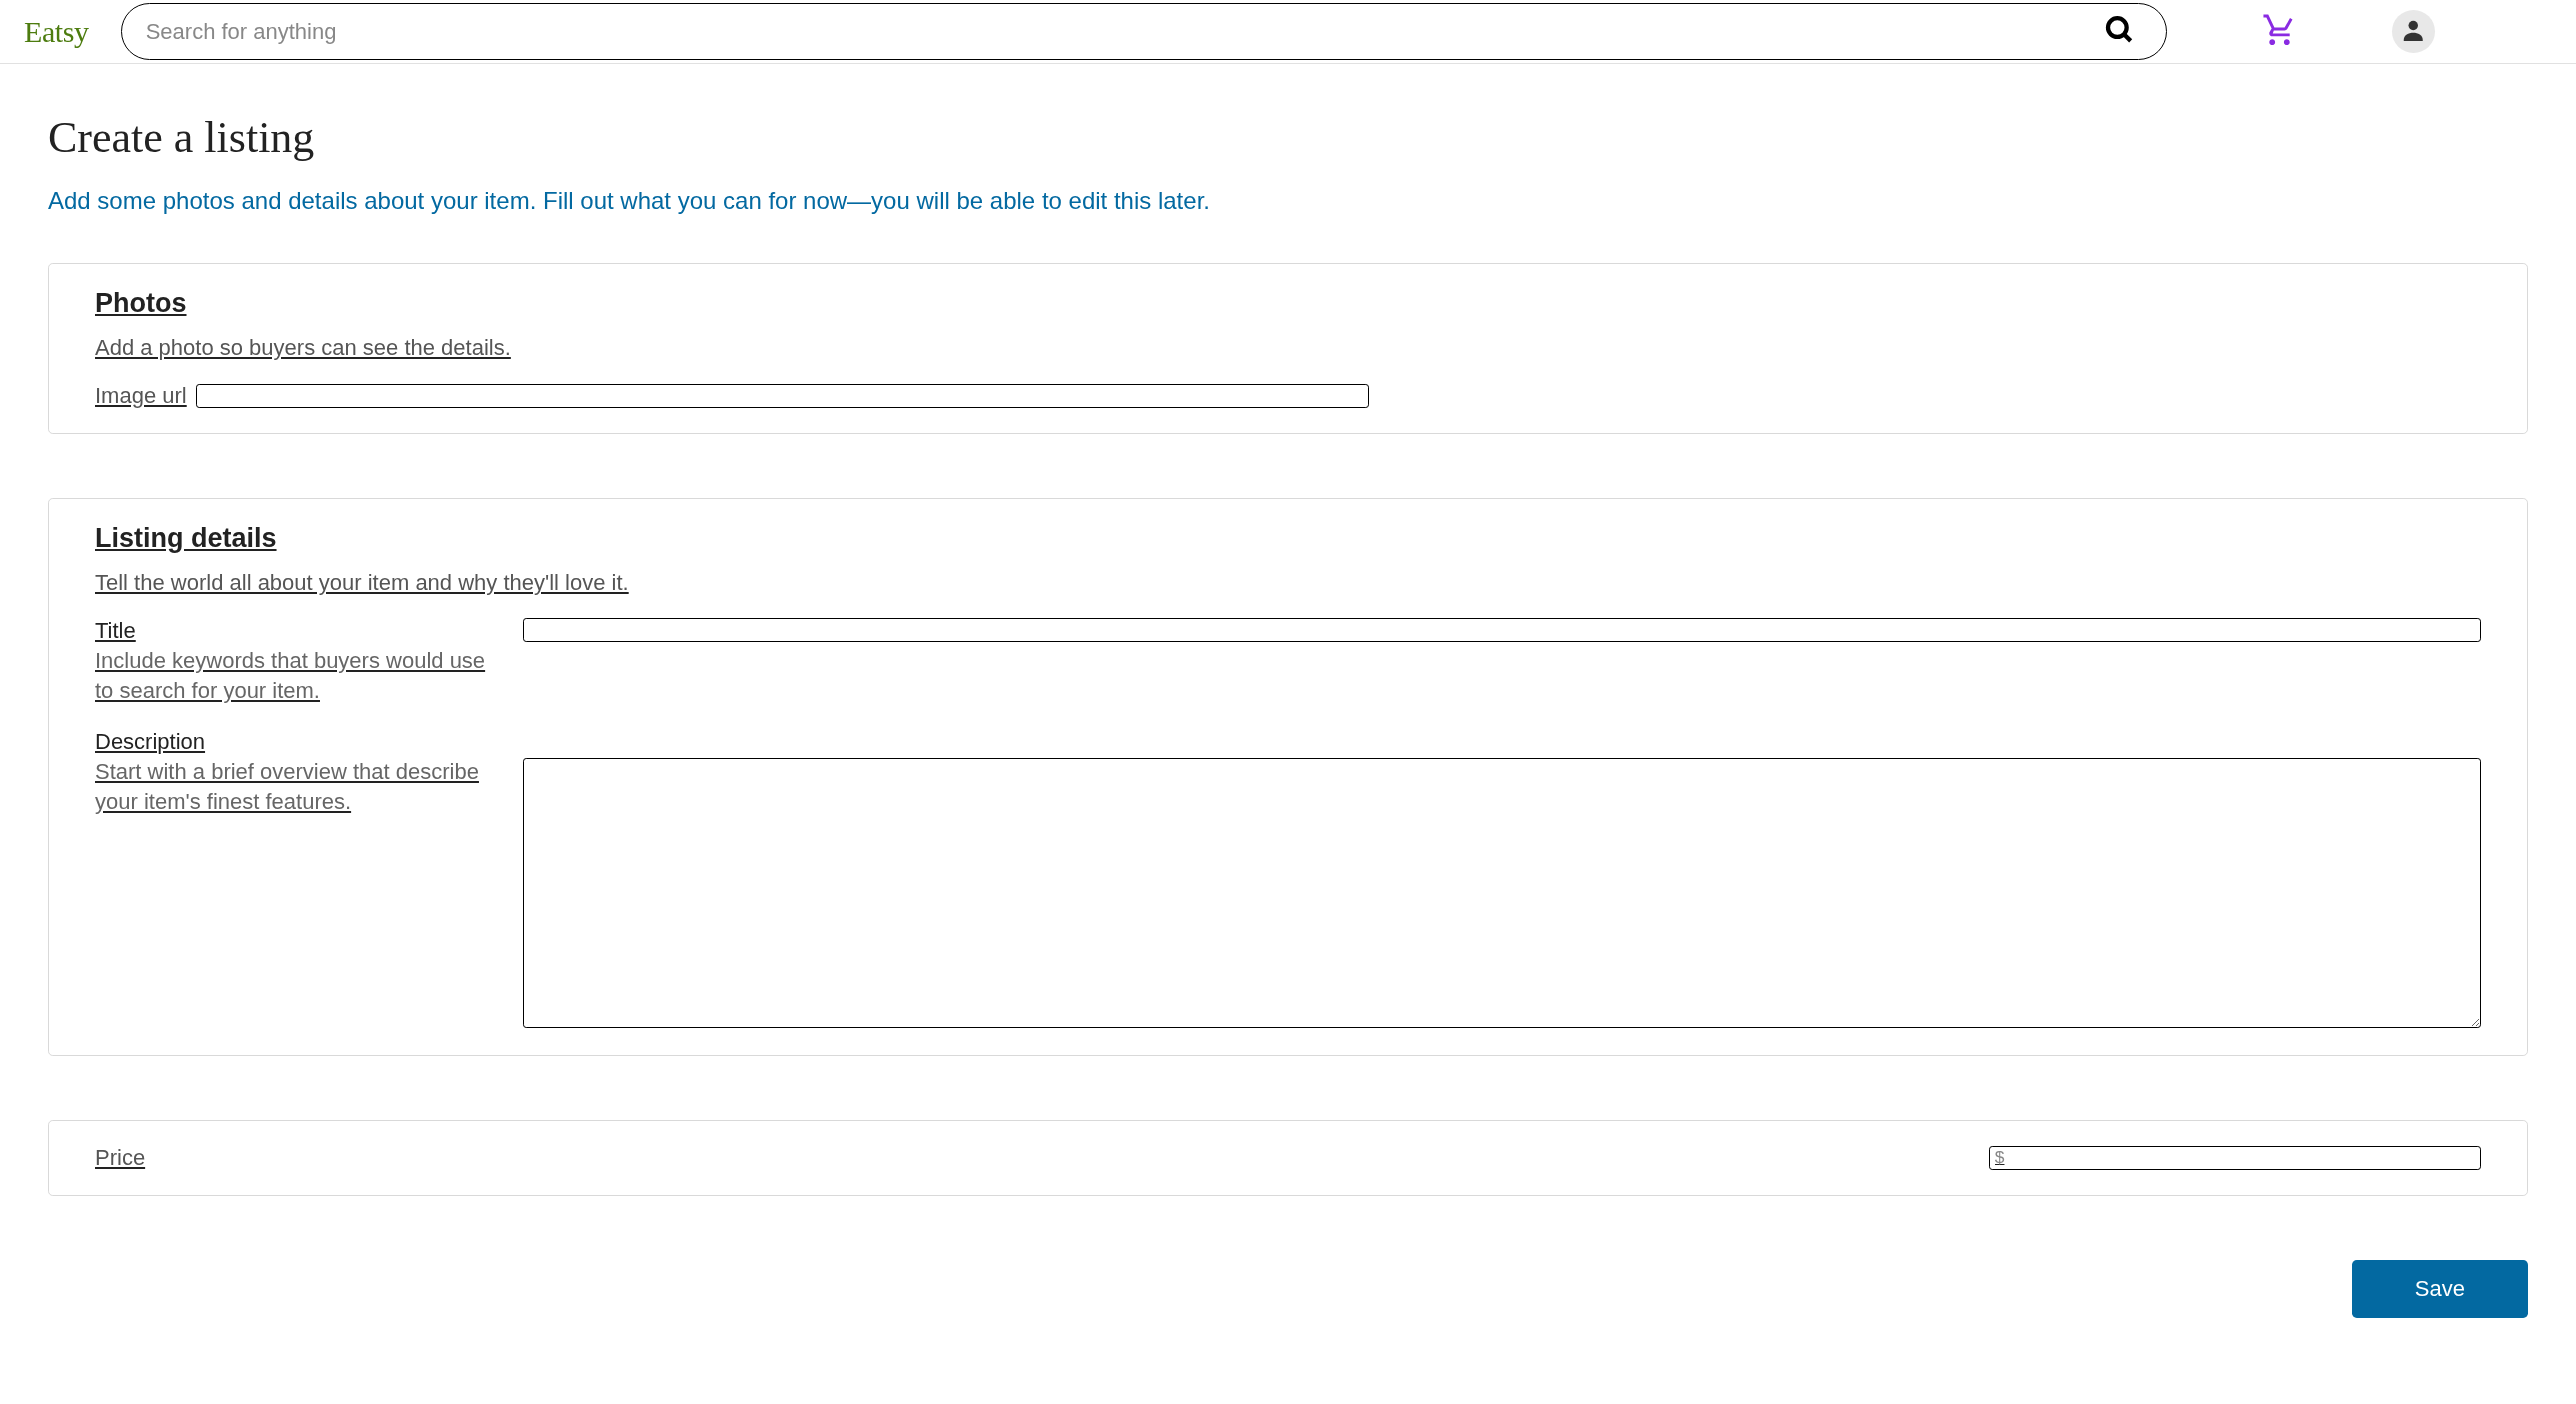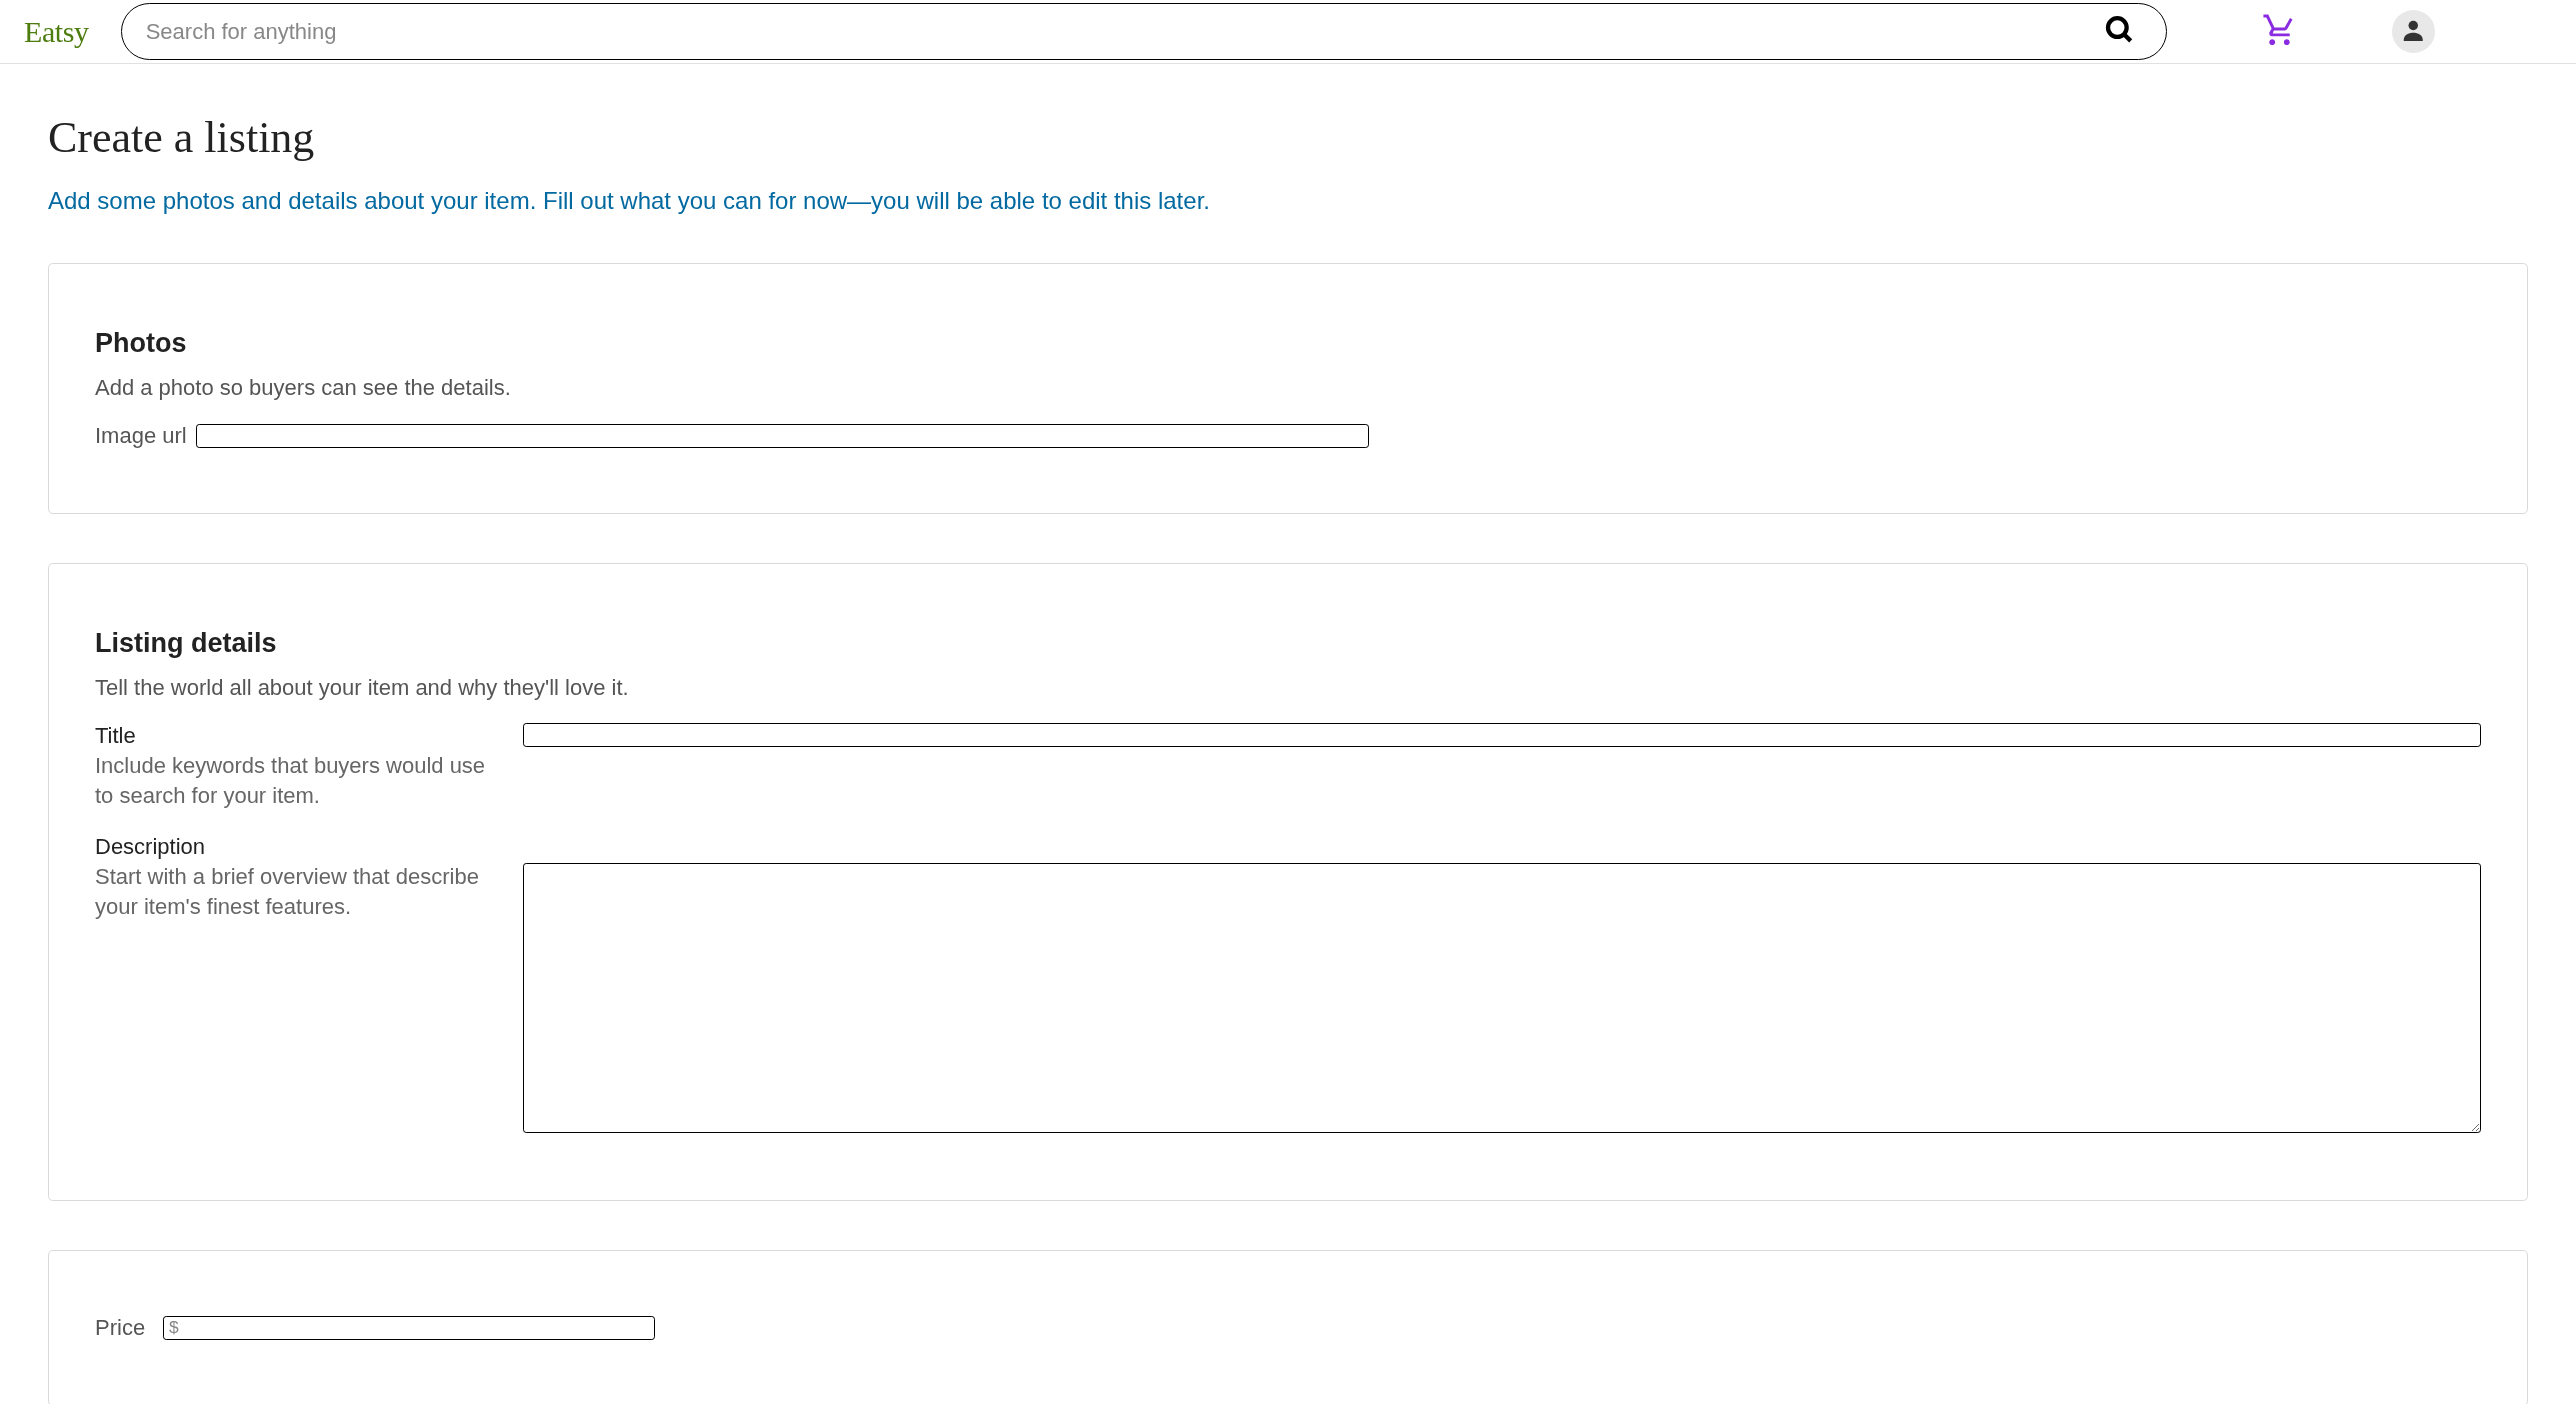--- a/index.html
+++ b/index.html
@@ -79,22 +79,23 @@
     }
     .page-subtitle {
       font-size: 24px;
       color: #0369a1;
       margin-bottom: 48px;
     }
 
     .card {
       border: 0.8px solid #d9d9d9;
       border-radius: 4.8px;
-      padding: 64px 46px;
-      margin-bottom: 49px;
+      padding: 24px 46px;
+      margin-bottom: 64px;
+      text-decoration: underline;
     }
     .card-title {
       font-size: 27px;
       font-weight: 700;
       margin-bottom: 16px;
     }
     .card-sub {
       font-size: 22px;
       color: #555;
       margin-bottom: 22px;
@@ -157,20 +158,21 @@
       padding: 4.8px;
       font-size: 17.4px;
       resize: both;
       margin-top: 28.5px;
     }
 
     .price-row {
       display: flex;
       align-items: center;
       gap: 18px;
+      justify-content: space-between;
     }
     .price-input {
       border: 1.6px solid #000;
       border-radius: 3.2px;
       height: 24px;
       width: 492px;
       padding: 0 4.8px;
       font-size: 17.4px;
     }
     .price-input::placeholder { color: #888; }

